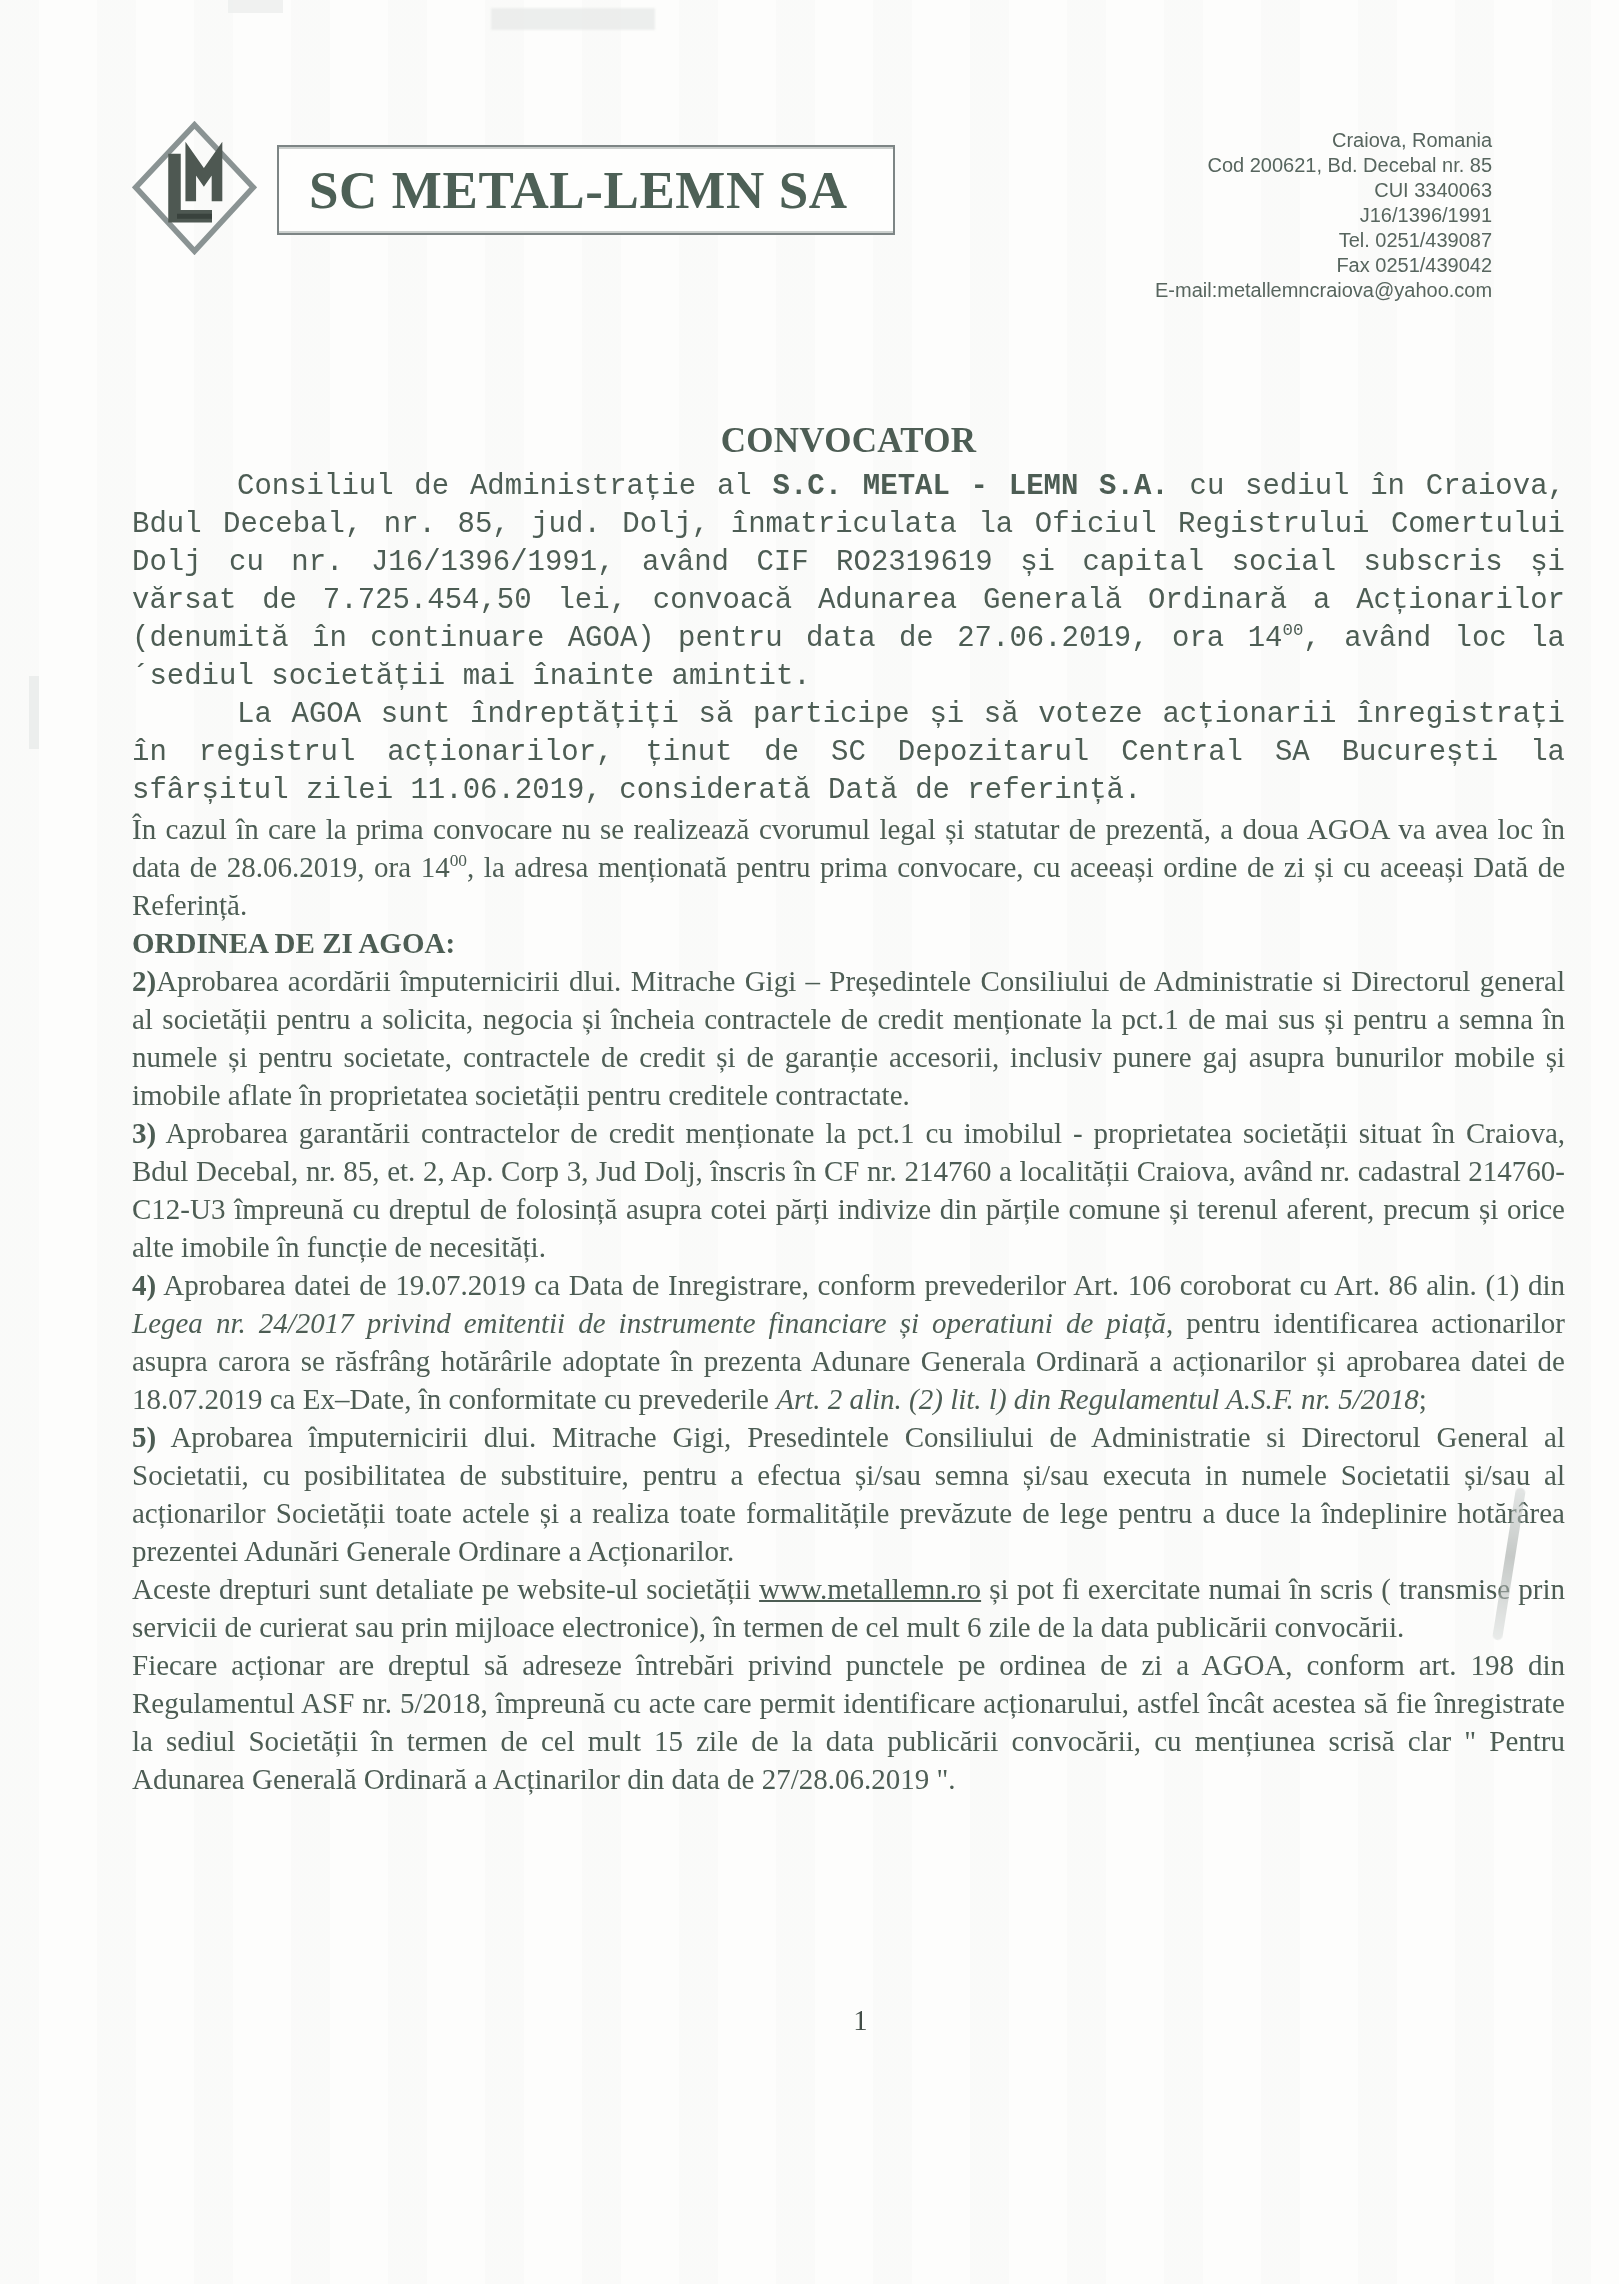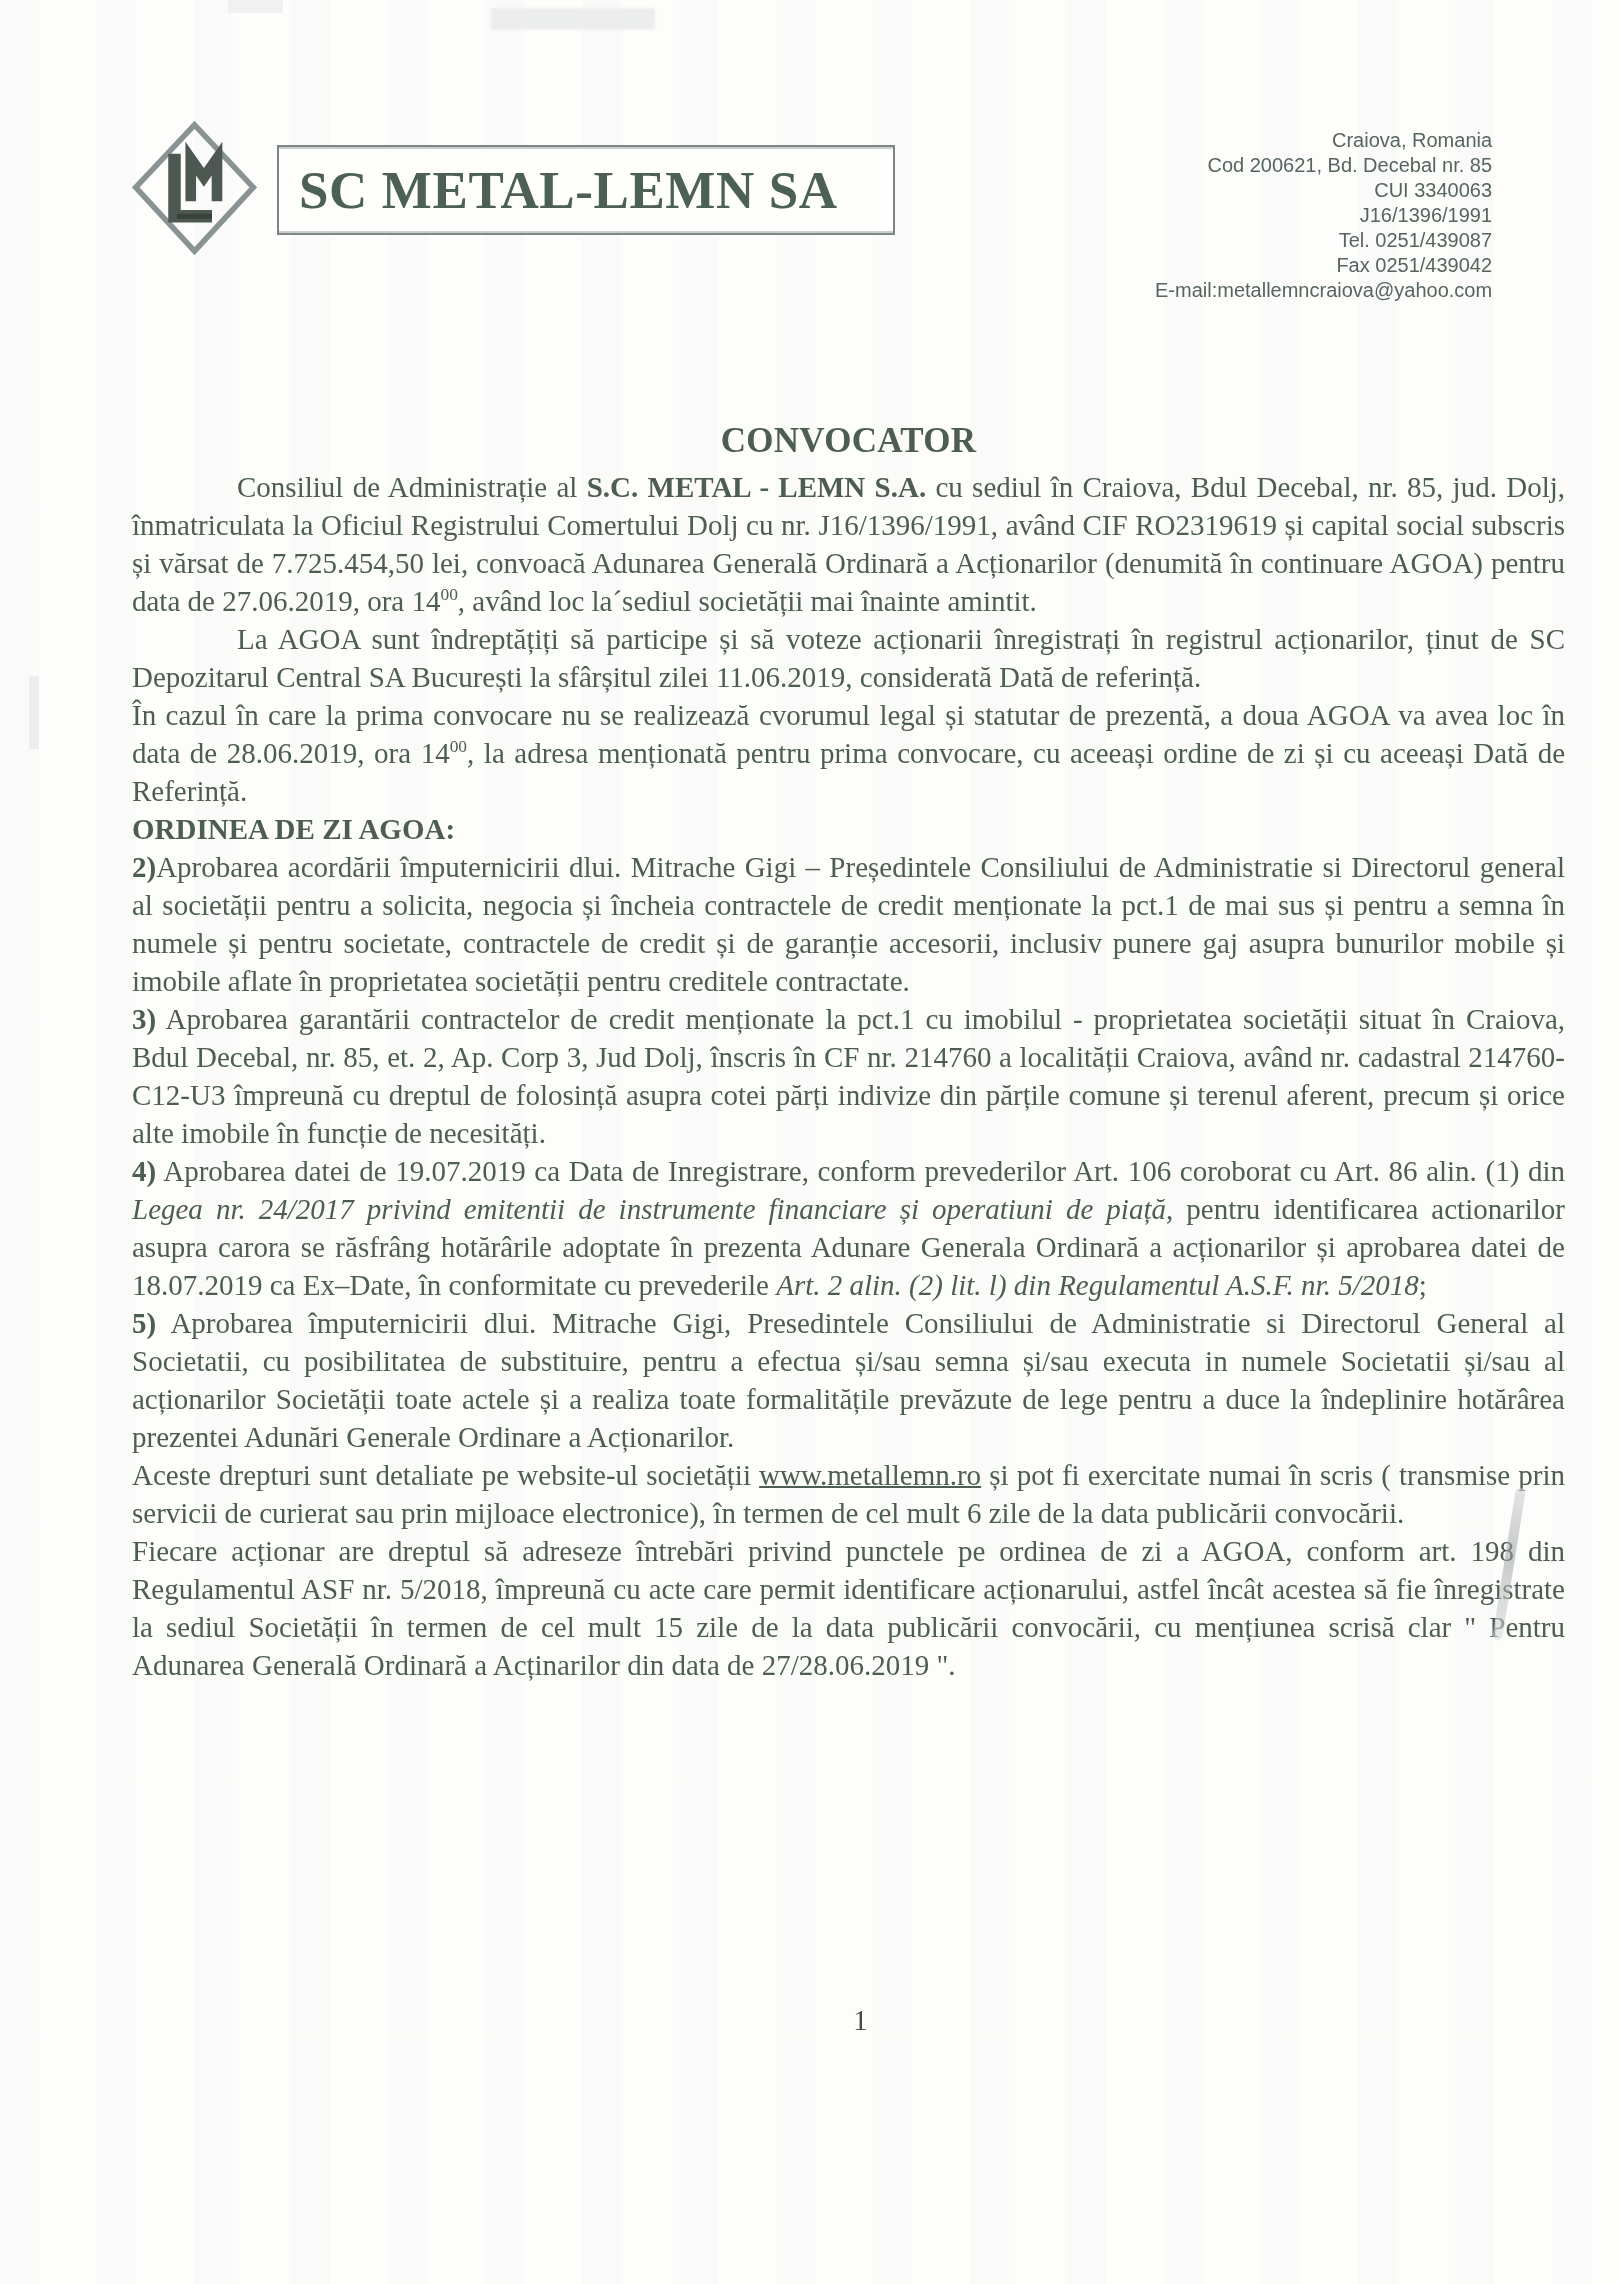--- a/index.html
+++ b/index.html
@@ -28,21 +28,21 @@
     width: 125px; height: 134px;
   }
   .company-box {
     position: absolute;
     left: 277px; top: 145px;
     width: 618px; height: 90px;
     border: 2.6px solid #7d8585;
     box-shadow: inset 0 1.9px 0 rgba(160,168,166,0.55), inset 0 -1.9px 0 rgba(160,168,166,0.55);
     background: #fefefd;
     display: flex; align-items: center;
-    padding-left: 20px;
+    padding-left: 30px;
     box-sizing: border-box;
   }
   .company-name {
     font-size: 53px;
     font-weight: bold;
     color: #4d6056;
     letter-spacing: 0.6px;
     white-space: nowrap;
   }
   .address-block {
@@ -66,21 +66,21 @@
     text-align: justify;
   }
   .doc-title {
     text-align: center;
     font-weight: bold;
     font-size: 35px;
     letter-spacing: 0.3px;
     margin: 0 0 7.8px 0;
   }
   .para { margin: 0; }
-  .para.indent { text-indent: 105px; }
+  .para.indent { text-indent: 105px; font-family: Liberation Mono, monospace; }
   .seg-b { font-weight: bold; }
   .seg-i { font-style: italic; }
   .seg-u { text-decoration: underline; text-decoration-thickness: 1.9px; }
   .seg-sup { vertical-align: super; font-size: 0.6em; line-height: 0; }
 
   .page-number {
     position: absolute;
     left: 841px; top: 2005px;
     width: 39px;
     text-align: center;

